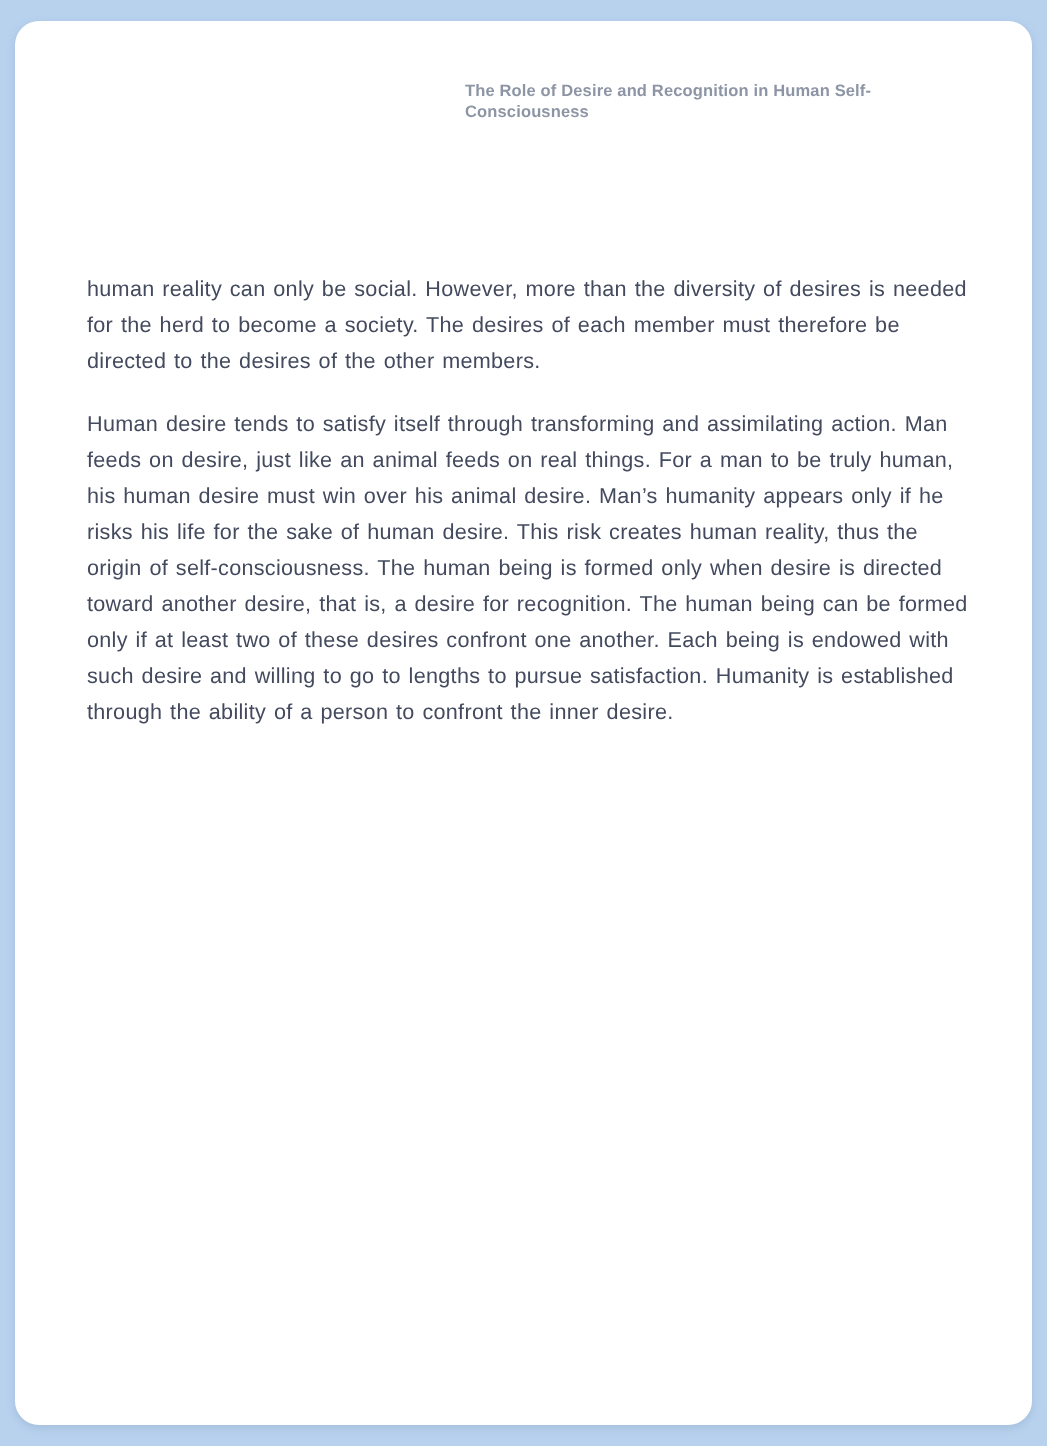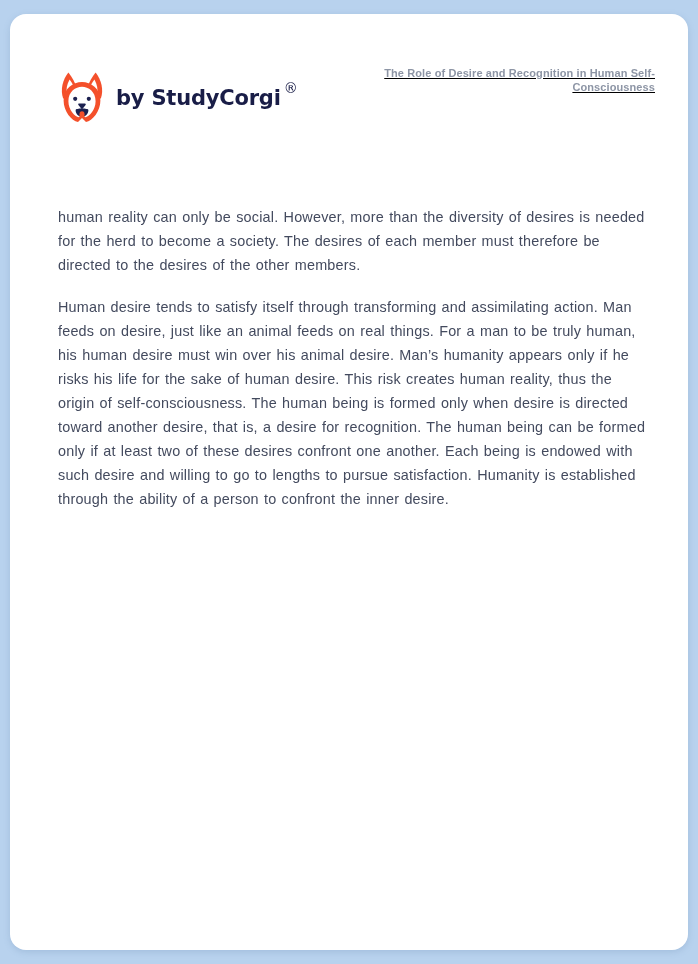--- a/index.html
+++ b/index.html
@@ -50,24 +50,22 @@
     font-family: "DejaVu Sans", sans-serif;
     font-size: 14px;
     color: #191d47;
     position: relative;
     top: -10px;
     margin-left: 3px;
   }
   .doc-info {
     position: absolute;
     right: 33px;
-    top: 52px;
+    top: 40px;
     width: 345px;
-    text-align: right;
-    text-decoration: underline;
   }
   .doc-title {
     font-size: 11px;
     font-weight: bold;
     line-height: 14px;
     letter-spacing: 0.1px;
     color: #8d95a5;
   }
   .doc-url {
     margin-top: 4px;
@@ -76,65 +74,36 @@
     letter-spacing: 0.1px;
     color: #99a2b3;
     word-wrap: break-word;
   }
   
   .article {
     position: absolute;
     left: 48px;
     top: 167px;
     width: 594px;
-    margin-top: 24px;
   }
   .article p {
     margin: 0 0 18px 0;
     font-size: 14.4px;
     line-height: 24px;
     letter-spacing: 0.2px;
     word-spacing: 1px;
     color: #434a5e;
     text-align: left;
   }
 </style>
 </head>
 <body>
 
 <div class="card">
 
-  <div class="brand">
-    <span class="corgi-wrap">
-      <svg viewBox="0 0 60 66" width="48" height="58" aria-hidden="true">
-
-        <path d="M13 1 C6 10 2.5 22 6.5 34 L24 21.5 C21 13 17.5 6.5 13 1 Z" fill="#f4502b"></path>
-
-        <path d="M47 1 C54 10 57.5 22 53.5 34 L36 21.5 C39 13 42.5 6.5 47 1 Z" fill="#f4502b"></path>
-
-        <path d="M14.5 10 C11 16 9.8 22.5 11.2 28.5 L21 21.5 C19.3 17 16.8 13 14.5 10 Z" fill="#ffffff"></path>
-        <path d="M45.5 10 C49 16 50.2 22.5 48.8 28.5 L39 21.5 C40.7 17 43.2 13 45.5 10 Z" fill="#ffffff"></path>
-
-        <path d="M30 13 C19 13 7 21 7 36 C7 50 17 61 25 63 L30 58 L35 63 C43 61 53 50 53 36 C53 21 41 13 30 13 Z" fill="#f4502b"></path>
-
-        <path d="M30 19 C22 19 13 25 13 37 C13 48 21 56 26 57 L30 53 L34 57 C39 56 47 48 47 37 C47 25 38 19 30 19 Z" fill="#ffffff"></path>
-
-        <circle cx="21.5" cy="34" r="2.6" fill="#1c2150"></circle>
-        <circle cx="38.5" cy="34" r="2.6" fill="#1c2150"></circle>
-
-        <path d="M26.5 41 L33.5 41 L30 45.5 Z" fill="#1c2150" stroke="#1c2150" stroke-width="2.5" stroke-linejoin="round"></path>
-
-        <path d="M22 48 C22 45.5 38 45.5 38 48 C38 53 34 56.5 30 56.5 C26 56.5 22 53 22 48 Z" fill="#1c2150"></path>
-
-        <ellipse cx="30" cy="53.5" rx="3.2" ry="4" fill="#f4502b"></ellipse>
-      </svg>
-    </span>
-    <span class="brand-text">by StudyCorgi</span>
-    <span class="reg-mark">®</span>
-  </div>
 
   <div class="doc-info">
     <div class="doc-title">The Role of Desire and Recognition in Human Self-Consciousness</div>
   </div>
 
   <div class="article">
     <p>human reality can only be social. However, more than the diversity of desires is needed for the herd to become a society. The desires of each member must therefore be directed to the desires of the other members.</p>
     <p>Human desire tends to satisfy itself through transforming and assimilating action. Man feeds on desire, just like an animal feeds on real things. For a man to be truly human, his human desire must win over his animal desire. Man’s humanity appears only if he risks his life for the sake of human desire. This risk creates human reality, thus the origin of self-consciousness. The human being is formed only when desire is directed toward another desire, that is, a desire for recognition. The human being can be formed only if at least two of these desires confront one another. Each being is endowed with such desire and willing to go to lengths to pursue satisfaction. Humanity is established through the ability of a person to confront the inner desire.</p>
   </div>
 

